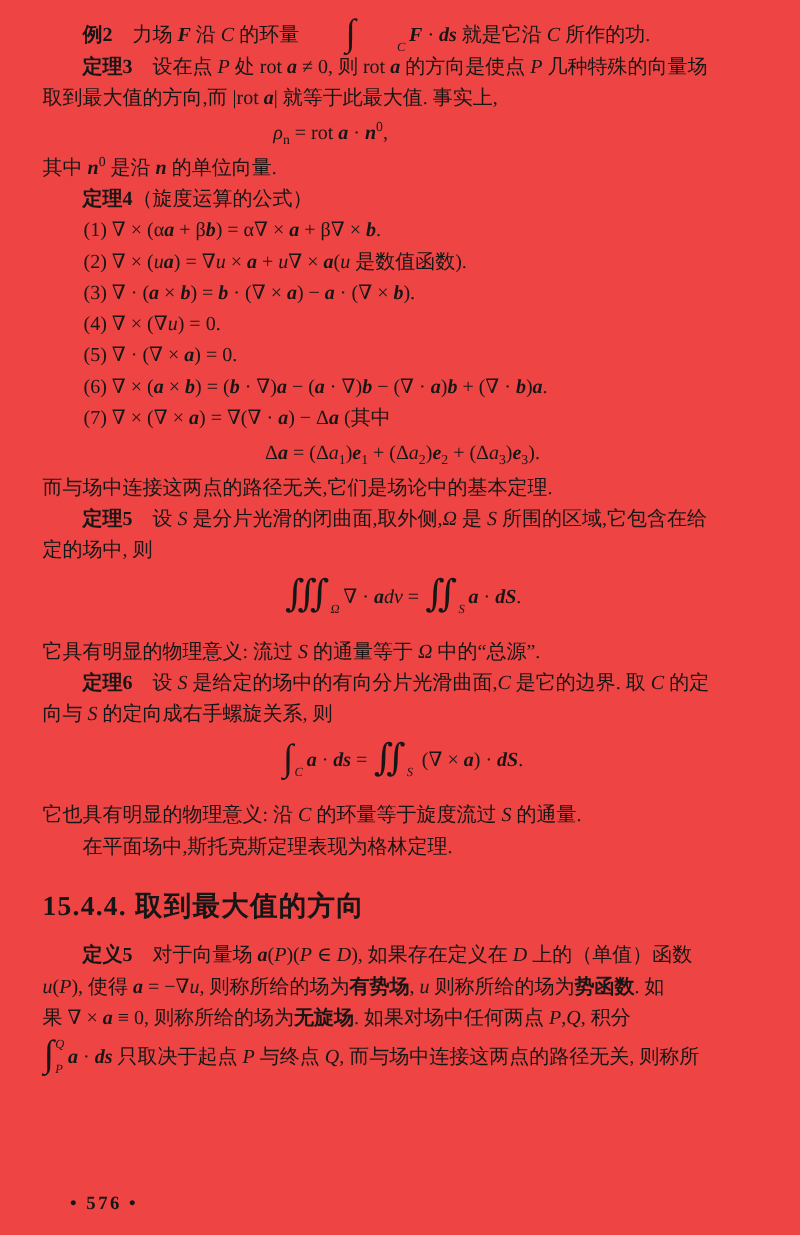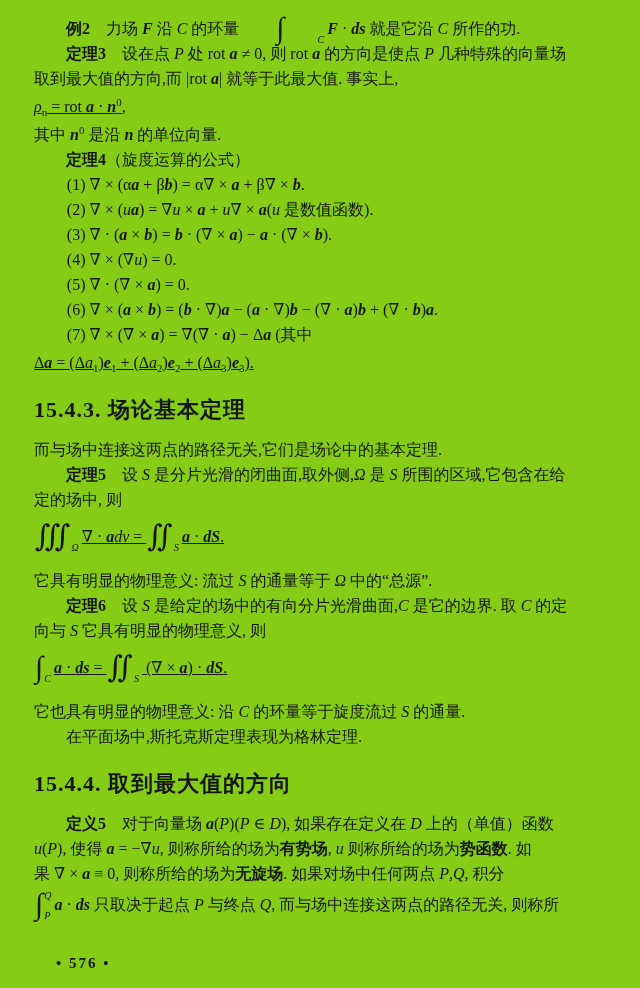--- a/index.html
+++ b/index.html
@@ -1,32 +1,32 @@
 <!DOCTYPE html>
 <html><head>
 <meta charset="utf-8">
 <style>
   html,body{margin:0;padding:0;background:#e8e6e0;}
   .page{
     width:640px;height:988px;box-sizing:border-box;
-    background:#84cc16;color:#161616;
+    background:#ef4444;color:#161616;
     font-family:"Liberation Serif","DejaVu Serif",serif;
     font-size:16px;
     padding:16px 30px 12px 34px;
     display:flex;flex-direction:column;overflow:hidden;
     margin:0 auto;
   }
   .block{line-height:25px;}
   .indent{text-indent:2em;}
   .list{padding-left:2.05em;}
   .heading{
     font-size:22px;font-weight:700;
     margin:20px 0 12px;letter-spacing:1px;line-height:30px;
   }
-  .formula{margin:3px 0;text-decoration:underline;}
+  .formula{text-align:center;margin:3px 0;}
   .shiftl{padding-right:115px;}
   .bigpad{margin:8px 0 14px;line-height:34px;}
   .tall{line-height:34px;margin-top:2px;}
   .stretch{letter-spacing:1.5px;}
   b{font-weight:700;}
   i{font-style:italic;}
   .bi{font-style:italic;font-weight:700;}
   sub,sup{font-size:11px;line-height:0;}
   .intwrap{
     display:inline-flex;align-items:stretch;vertical-align:middle;
@@ -63,40 +63,39 @@
       <div class="block para"><span>其中 </span><span class="bi">n</span><sup>0</sup><span> 是沿 </span><span class="bi">n</span><span> 的单位向量.</span></div>
       <div class="block para indent"><b>定理4</b><span>（旋度运算的公式）</span></div>
       <div class="block para list"><span>(1) ∇ × (α</span><span class="bi">a</span><span> + β</span><span class="bi">b</span><span>) = α∇ × </span><span class="bi">a</span><span> + β∇ × </span><span class="bi">b</span><span>.</span></div>
       <div class="block para list"><span>(2) ∇ × (</span><i>u</i><span class="bi">a</span><span>) = ∇</span><i>u</i><span> × </span><span class="bi">a</span><span> + </span><i>u</i><span>∇ × </span><span class="bi">a</span><span>(</span><i>u</i><span> 是数值函数).</span></div>
       <div class="block para list"><span>(3) ∇ · (</span><span class="bi">a</span><span> × </span><span class="bi">b</span><span>) = </span><span class="bi">b</span><span> · (∇ × </span><span class="bi">a</span><span>) − </span><span class="bi">a</span><span> · (∇ × </span><span class="bi">b</span><span>).</span></div>
       <div class="block para list"><span>(4) ∇ × (∇</span><i>u</i><span>) = 0.</span></div>
       <div class="block para list"><span>(5) ∇ · (∇ × </span><span class="bi">a</span><span>) = 0.</span></div>
       <div class="block para list"><span>(6) ∇ × (</span><span class="bi">a</span><span> × </span><span class="bi">b</span><span>) = (</span><span class="bi">b</span><span> · ∇)</span><span class="bi">a</span><span> − (</span><span class="bi">a</span><span> · ∇)</span><span class="bi">b</span><span> − (∇ · </span><span class="bi">a</span><span>)</span><span class="bi">b</span><span> + (∇ · </span><span class="bi">b</span><span>)</span><span class="bi">a</span><span>.</span></div>
       <div class="block para list"><span>(7) ∇ × (∇ × </span><span class="bi">a</span><span>) = ∇(∇ · </span><span class="bi">a</span><span>) − Δ</span><span class="bi">a</span><span> (其中</span></div>
       <div class="block formula"><span>Δ</span><span class="bi">a</span><span> = (Δ</span><i>a</i><sub>1</sub><span>)</span><span class="bi">e</span><sub>1</sub><span> + (Δ</span><i>a</i><sub>2</sub><span>)</span><span class="bi">e</span><sub>2</sub><span> + (Δ</span><i>a</i><sub>3</sub><span>)</span><span class="bi">e</span><sub>3</sub><span>).</span></div>
-      <div class="block heading">15.4.3. 场论基本定理</div>
       <div class="block para"><span>而与场中连接这两点的路径无关,它们是场论中的基本定理.</span></div>
       <div class="block para indent"><b>定理5</b><span> 设 </span><i>S</i><span> 是分片光滑的闭曲面,取外侧,</span><i>Ω</i><span> 是 </span><i>S</i><span> 所围的区域,它包含在给</span></div>
       <div class="block para"><span>定的场中, 则</span></div>
       <div class="block formula bigpad"><span class="intwrap">
           <span class="intglyph">∭</span>
           <span class="intlims">
             <span class="ilsup"></span>
             <span class="ilsub">Ω</span>
           </span>
         </span><span>∇ · </span><span class="bi">a</span><i>dv</i><span> = </span><span class="intwrap">
           <span class="intglyph">∬</span>
           <span class="intlims">
             <span class="ilsup"></span>
             <span class="ilsub">S</span>
           </span>
         </span><span class="bi">a</span><span> · </span><span class="bi">dS</span><span>.</span></div>
       <div class="block para"><span>它具有明显的物理意义: 流过 </span><i>S</i><span> 的通量等于 </span><i>Ω</i><span> 中的“总源”.</span></div>
       <div class="block para indent"><b>定理6</b><span> 设 </span><i>S</i><span> 是给定的场中的有向分片光滑曲面,</span><i>C</i><span> 是它的边界. 取 </span><i>C</i><span> 的定</span></div>
-      <div class="block para"><span>向与 </span><i>S</i><span> 它具有明显的物理意义, 则</span></div>
+      <div class="block para"><span>向与 </span><i>S</i><span> 的定向成右手螺旋关系, 则</span></div>
       <div class="block formula bigpad"><span class="intwrap">
           <span class="intglyph">∫</span>
           <span class="intlims">
             <span class="ilsup"></span>
             <span class="ilsub">C</span>
           </span>
         </span><span class="bi">a</span><span> · </span><span class="bi">ds</span><span> = </span><span class="intwrap">
           <span class="intglyph">∬</span>
           <span class="intlims">
             <span class="ilsup"></span>

